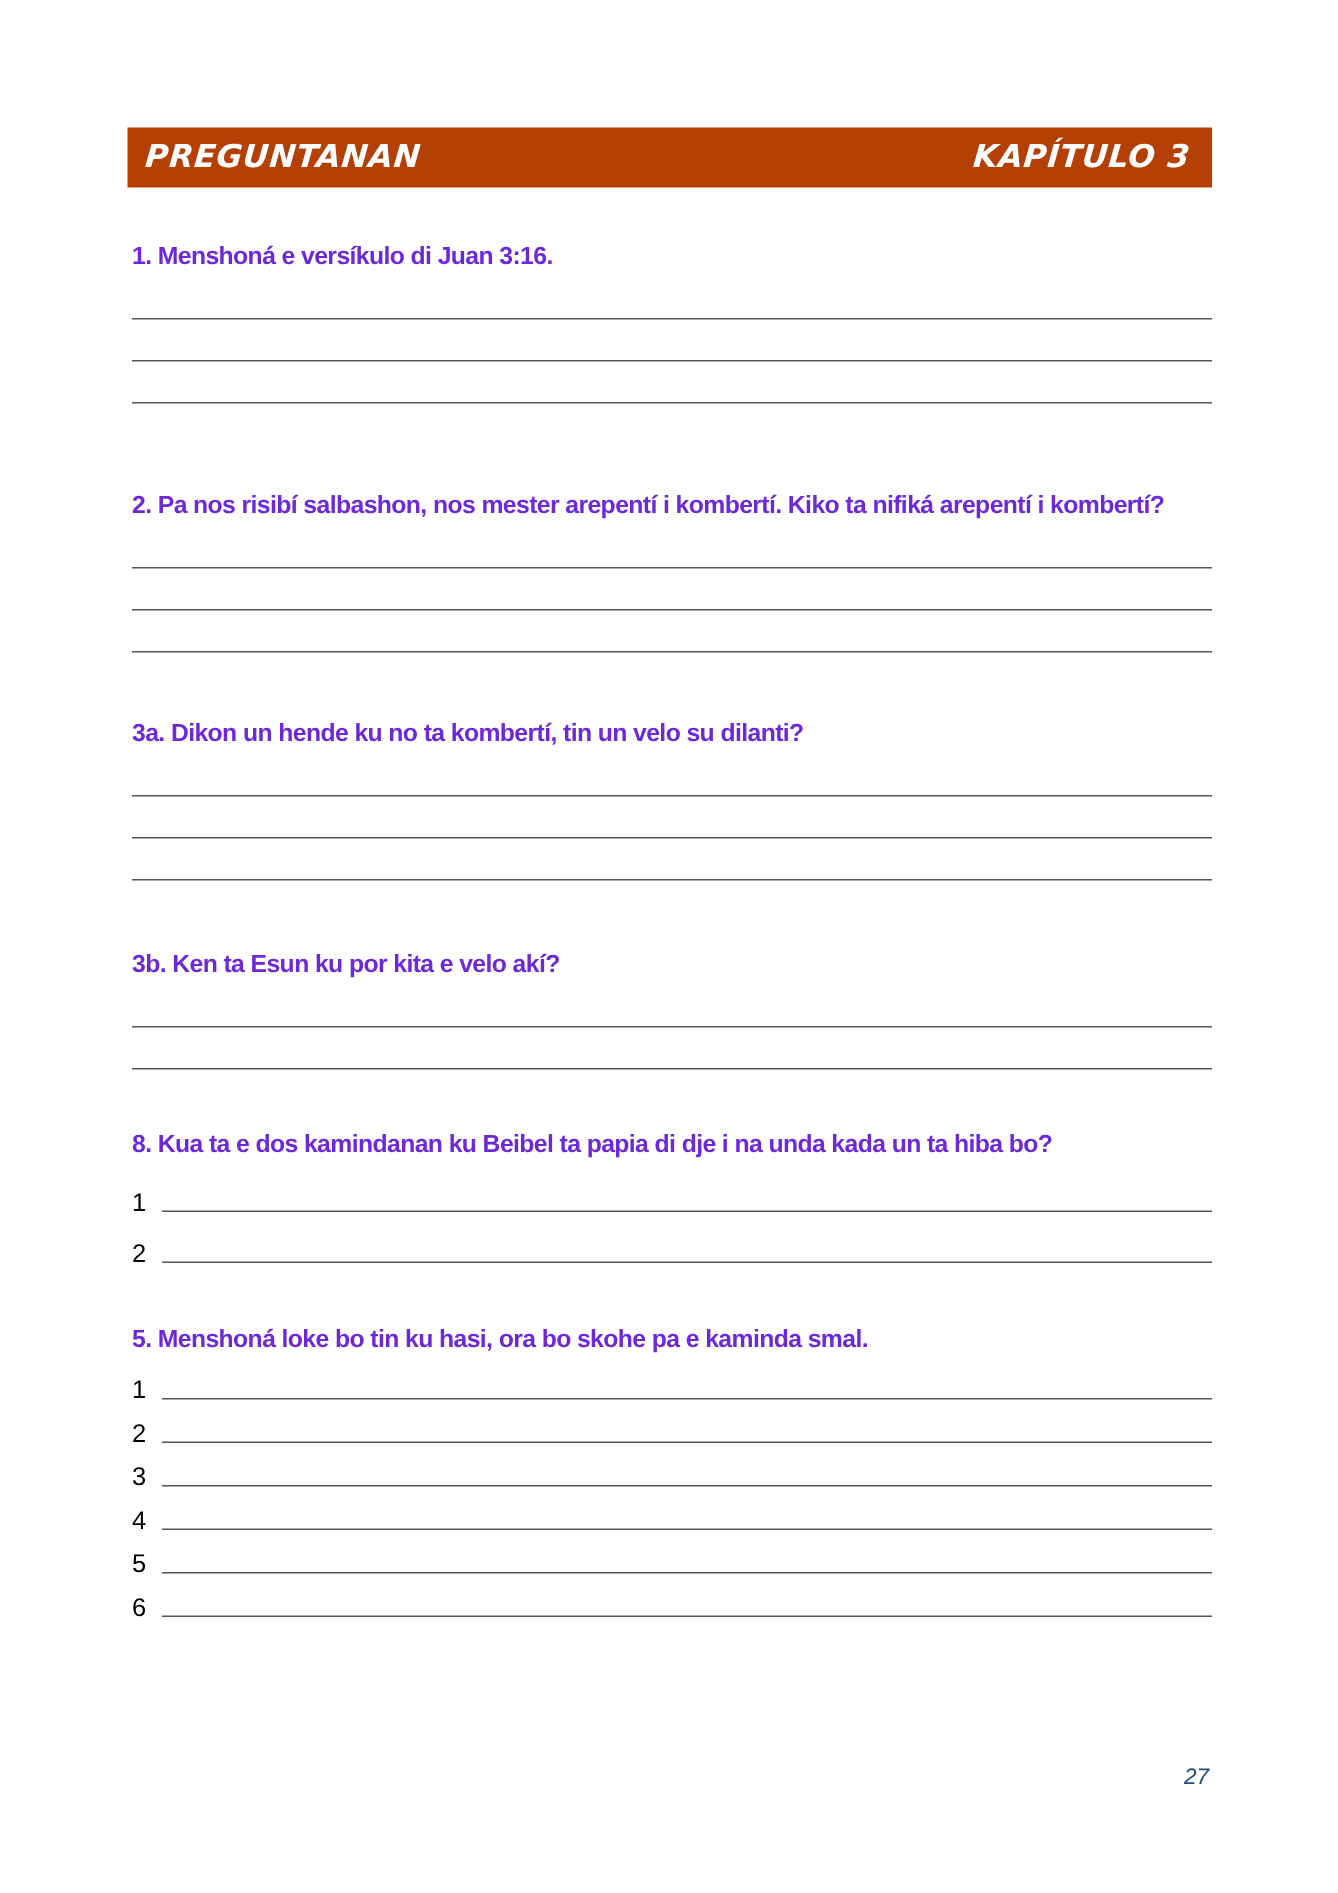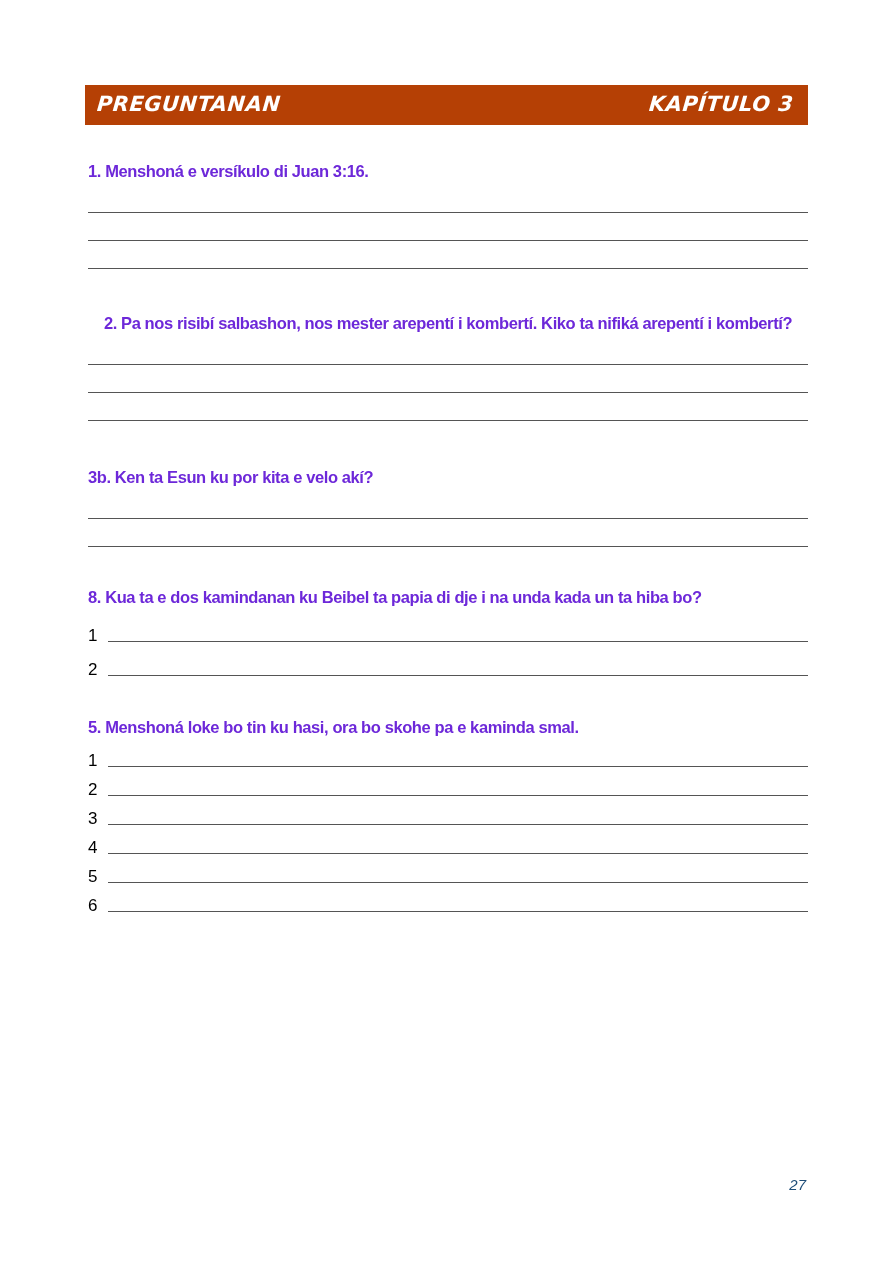--- a/index.html
+++ b/index.html
@@ -36,21 +36,21 @@
     white-space: nowrap;
   }
   .content {
     position: absolute;
     left: 88px;
     top: 125px;
     width: 720px;
   }
   .question { display: block; }
   .q1 { margin-top: 32px; }
-  .q2 { margin-top: 40px; text-align: center; }
+  .q2 { margin-top: 54px; }
   .q3a { margin-top: 40px; }
   .q3b { margin-top: 42px; }
   .q4 { margin-top: 36px; }
   .q5 { margin-top: 34px; }
   .q-label {
     font-weight: bold;
     font-size: 16.5px;
     letter-spacing: -0.4px;
     line-height: 28px;
     color: #6d28d9;
@@ -111,20 +111,28 @@
 
     <section class="question q2">
       <p class="q-label">2. Pa nos risibí salbashon, nos mester arepentí i kombertí. Kiko ta nifiká arepentí i kombertí?</p>
       <div class="rules">
           <div class="rule-line"></div>
           <div class="rule-line"></div>
           <div class="rule-line"></div>
         </div>
     </section>
 
+    <section class="question q3a">
+      <p class="q-label">3a. Dikon un hende ku no ta kombertí, tin un velo su dilanti?</p>
+      <div class="rules">
+          <div class="rule-line"></div>
+          <div class="rule-line"></div>
+          <div class="rule-line"></div>
+        </div>
+    </section>
 
     <section class="question q3b">
       <p class="q-label">3b. Ken ta Esun ku por kita e velo akí?</p>
       <div class="rules">
           <div class="rule-line"></div>
           <div class="rule-line"></div>
         </div>
     </section>
 
     <section class="question q4">

